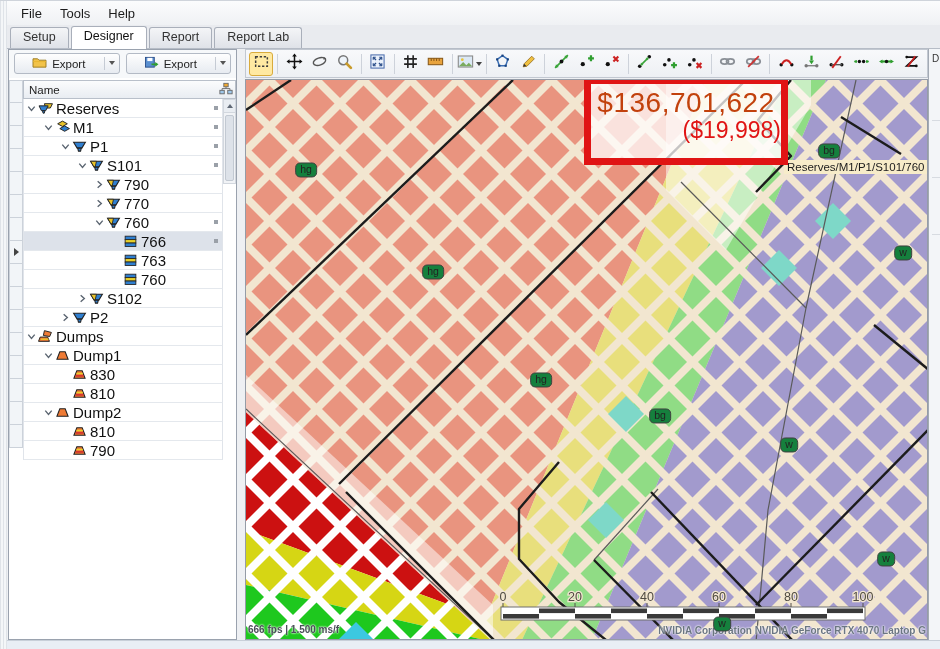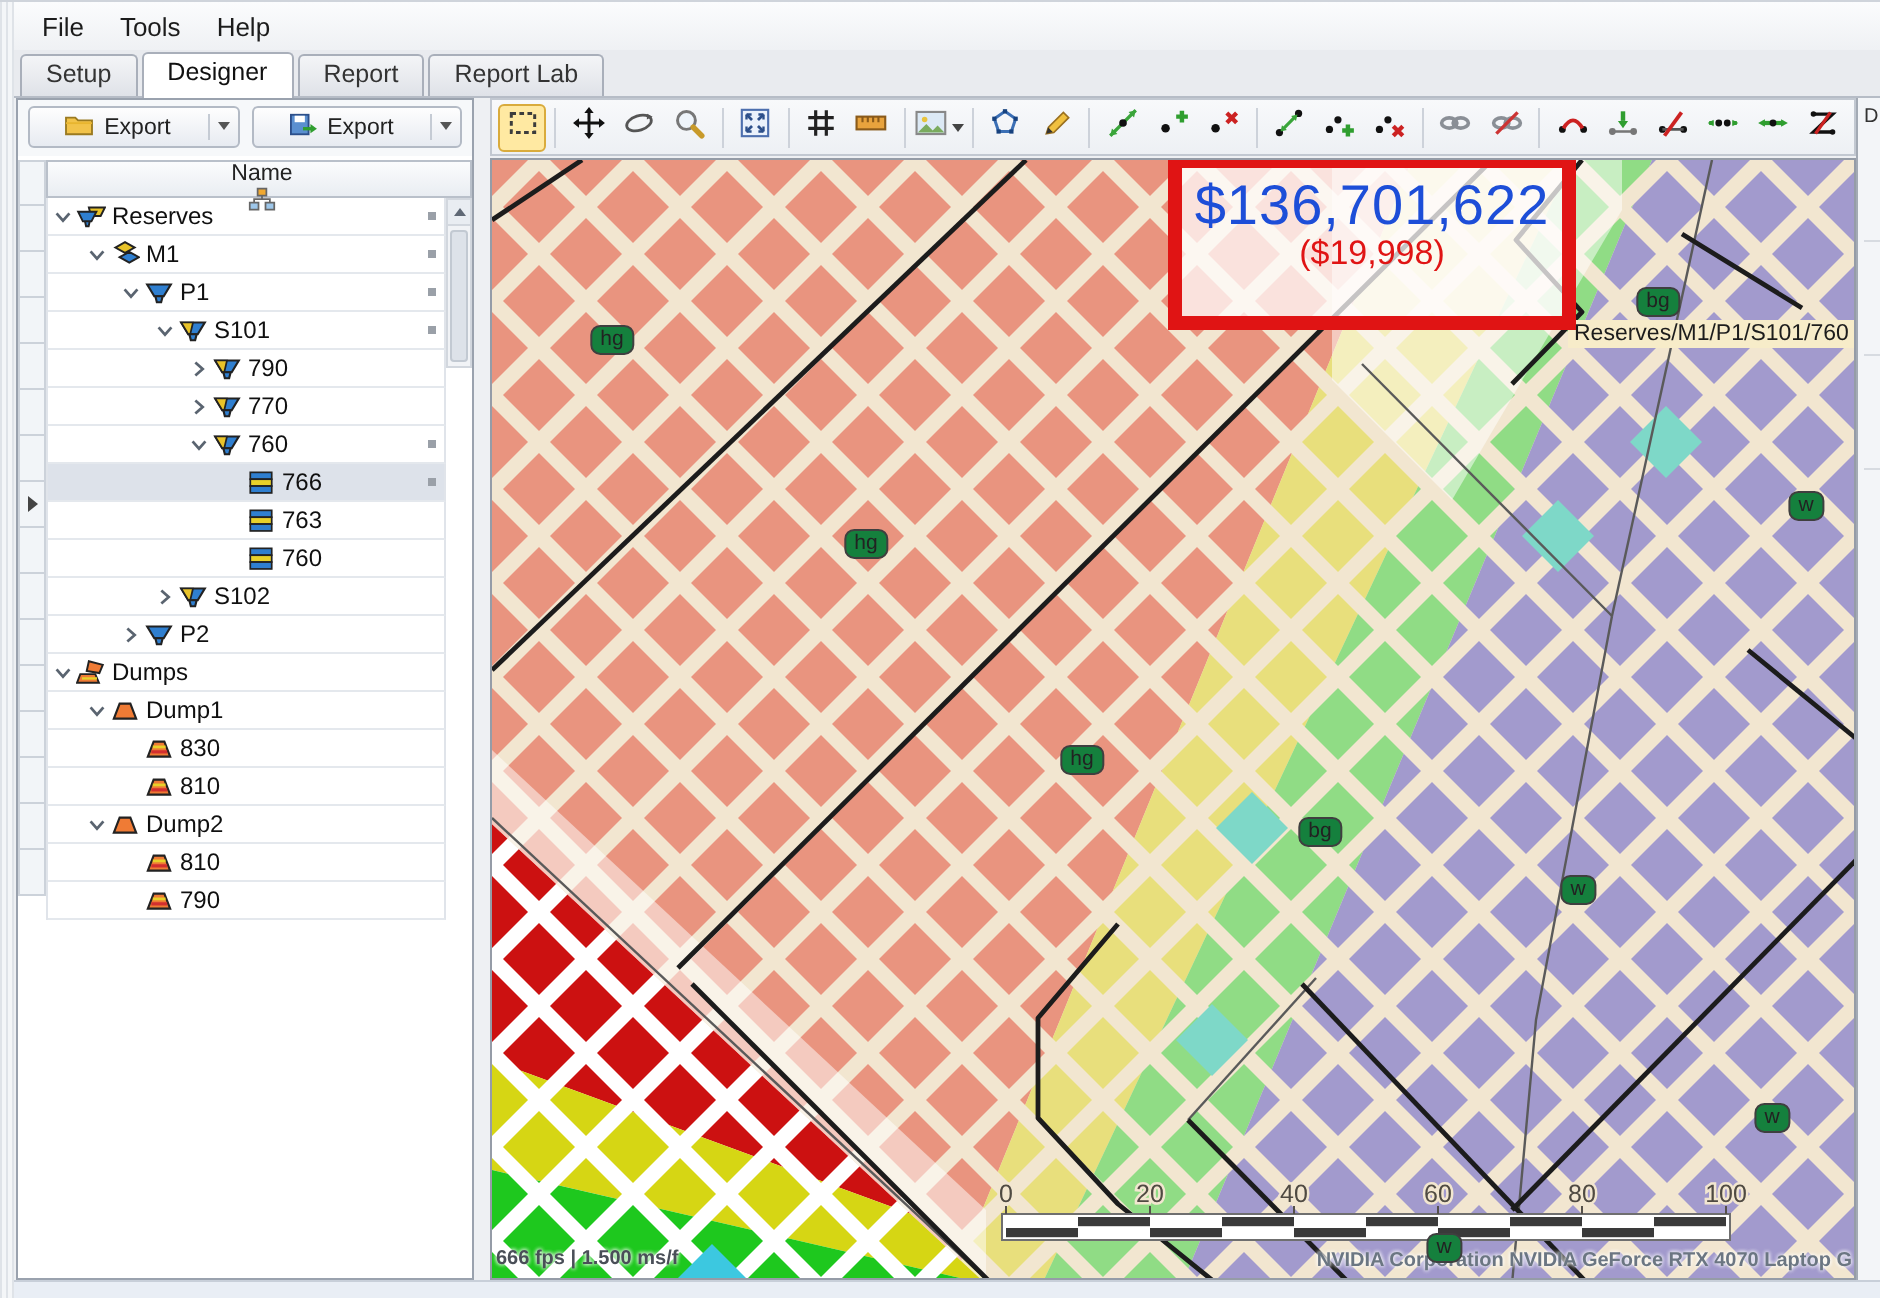--- a/index.html
+++ b/index.html
@@ -36,25 +36,25 @@
   .btn .cdiv { position:absolute; right:14px; top:3px; bottom:3px; width:1px; background:#c5cbd4; }
 
   .tree-wrap { position:relative; padding-left:14px; margin-top:2px; }
   .gutter { position:absolute; left:0; top:0; width:14px; }
   .gutter-cell { height:23px; border:1px solid #ccd2da; border-top:none; background:#f2f5f8;
     display:flex; align-items:center; justify-content:center; }
   .gutter-cell:first-child { border-top:1px solid #ccd2da; }
   .gutter-cell .rowptr { width:0; height:0; border-top:4px solid transparent; border-bottom:4px solid transparent;
     border-left:5px solid #444; }
   .name-header { height:19px; display:flex; align-items:center; padding:0 2px 0 5px;
-    border:1px solid #b9c0ca; background:linear-gradient(#fbfcfd,#e9edf2); font-size:11.5px; color:#222;flex-direction:column; }
+    border:1px solid #b9c0ca; background:linear-gradient(#fbfcfd,#e9edf2); font-size:11.5px; color:#222; }
   .name-header .spacer { flex:1; }
   .rows { margin-right:13px; border-left:1px solid #e0e4ea; }
   .trow { height:19px; display:flex; align-items:center; background:#fff;
-    border-bottom:1px solid #e4e8ed; border-right:1px solid #e0e4ea; font-size:12px; color:#101010; }
+    border-bottom:1px solid #e4e8ed; border-right:1px solid #e0e4ea; font-size:15px; color:#101010; }
   .trow.selected { background:#dde2ea; }
   .t-ind { flex:none; }
   .t-exp { width:14px; height:14px; flex:none; display:flex; align-items:center; justify-content:center; }
   .t-icon { width:15px; height:14px; flex:none; margin-right:3px; }
   .t-label { white-space:nowrap; }
   .t-marker { margin-left:auto; margin-right:4px; width:4px; height:4px; background:#9aa0a8; flex:none; }
   .vscroll { position:absolute; right:0; top:19px; width:13px; background:#f1f3f6; border:1px solid #d2d7de; }
   .vs-up { height:13px; display:flex; align-items:center; justify-content:center; background:#e9edf2; border-bottom:1px solid #d2d7de;}
   .vs-up::after { content:""; width:0;height:0;border-left:3.5px solid transparent;border-right:3.5px solid transparent;border-bottom:4px solid #5f6875;}
   .vs-thumb { margin:2px 1px; height:66px; background:#dde2e9; border:1px solid #c2c9d2; border-radius:2px;}
@@ -70,22 +70,22 @@
   .tsep { width:1px; height:20px; background:#cdd2da; margin:0 3px; flex:none; }
 
   #viewport { position:absolute; left:0; top:30px; right:0; bottom:0; border:1px solid #959ca7;
     background:#F2E6D0; overflow:hidden; }
   #viewport svg { position:absolute; left:0; top:0; }
 
   .chip { position:absolute; transform:translate(-50%,-50%); background:#15803d; border:1.4px solid #3f3f3f;
     border-radius:5px; padding:0px 4px 1px; font-size:10.5px; color:#222; line-height:1.15; z-index:3;}
   #anno-box { position:absolute; left:338px; top:-3px; width:204px; height:88px; z-index:6;
     border:7px solid #E01414; background:rgba(255,252,252,0.75); text-align:center; }
-  #anno-value { font-size:28px; color:#1d4ed8; margin-top:3px; letter-spacing:0.5px; }
-  #anno-delta { font-size:17px; color:#E01414; margin-top:-2px; }
+  #anno-value { font-size:28px; color:#c2410c; margin-top:3px; letter-spacing:0.5px; }
+  #anno-delta { font-size:23px; color:#E01414; margin-top:-2px;text-align:right; }
   #path-label { position:absolute; left:538px; top:80px; width:220px; background:#f7ecc9;
     font-size:11.5px; color:#1c1c1c; padding:1px 3px; white-space:nowrap; z-index:2; }
   #fps-label { position:absolute; left:2px; bottom:4px; font-size:10px; font-weight:bold; color:#4a4f58;
     text-shadow:0 0 2px #fff, 0 0 2px #fff; z-index:3;}
   #gpu-label { position:absolute; right:1px; bottom:3px; font-size:10px; font-weight:bold; color:#6b7682;
     text-shadow:0 0 2px #fff, 0 0 2px #fff; white-space:nowrap; z-index:3;}
 
   #right-sliver { position:absolute; right:0; top:48px; width:12px; bottom:9px; background:#f3f5f8;
     border-left:1px solid #a3aab4; z-index:4; font-size:10px; color:#333; padding:4px 0 0 3px; }
   #right-sliver .rline { height:1px; background:#d7dbe1; margin:56px 0 0; }

